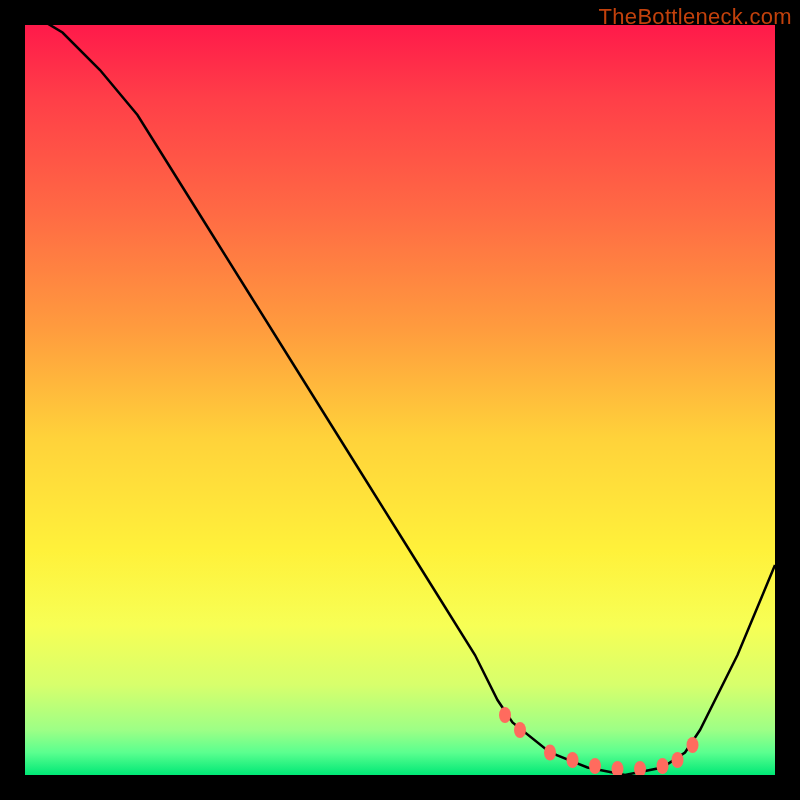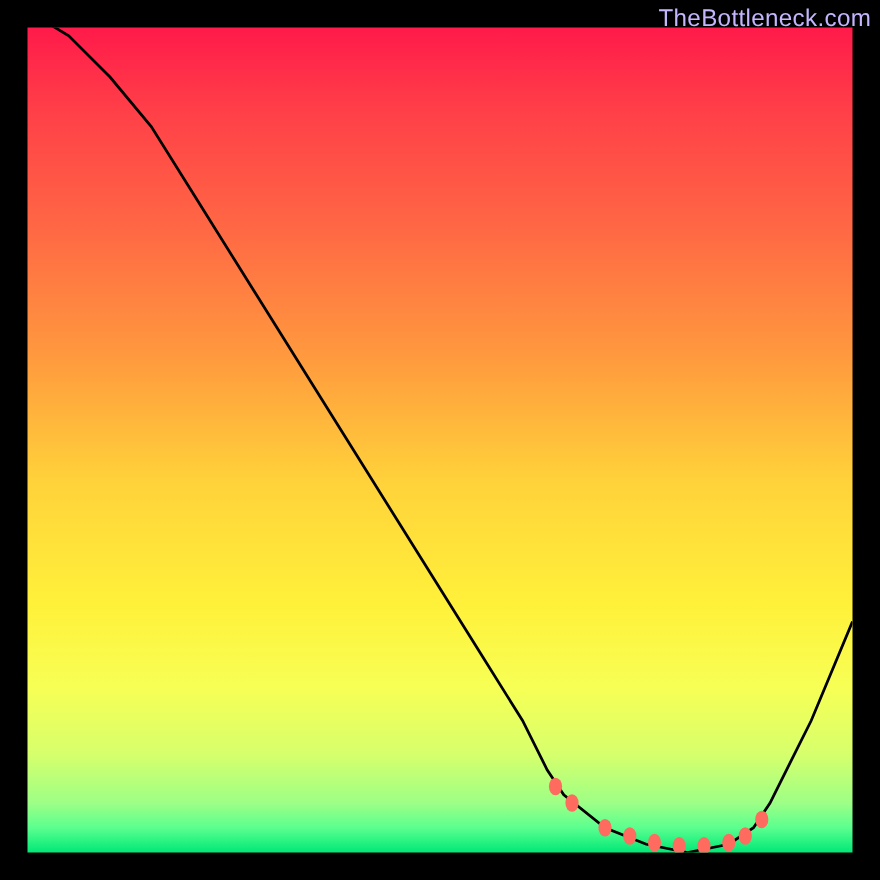--- a/index.html
+++ b/index.html
@@ -39,21 +39,21 @@
       #d7ff6c 88%,
       #9dff86 94%,
       #5bff8f 97%,
       #00e876 100%
     );
   }
   .attribution {
     position: absolute;
     top: 4px;
     right: 8px;
-    color: #c4b5fd;
+    color: #c2410c;
     font-size: 22px;
     letter-spacing: 0.3px;
     font-weight: 500;
   }
   svg.overlay {
     position: absolute;
     inset: 0;
     width: 100%;
     height: 100%;
     pointer-events: none;

